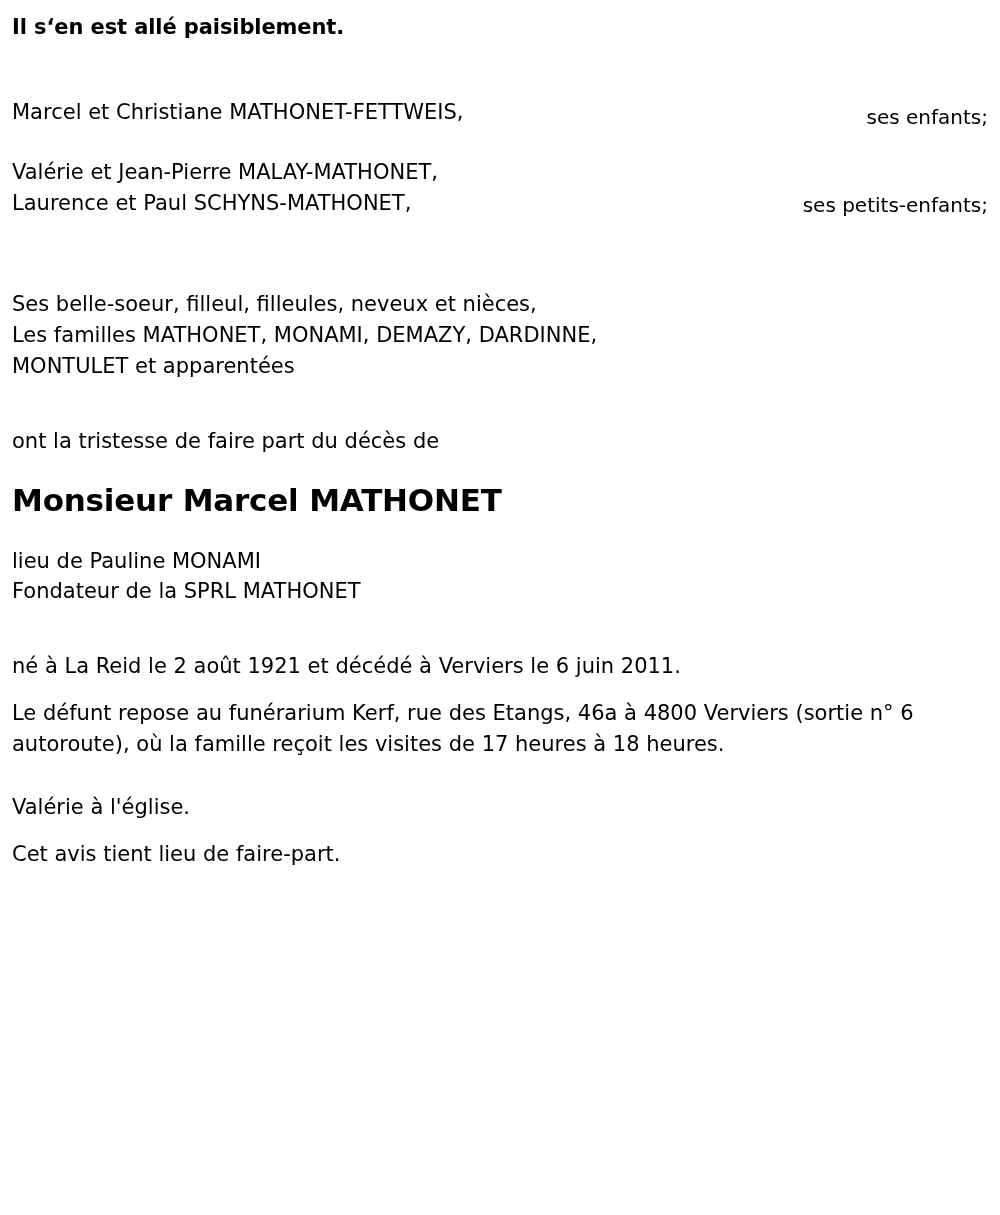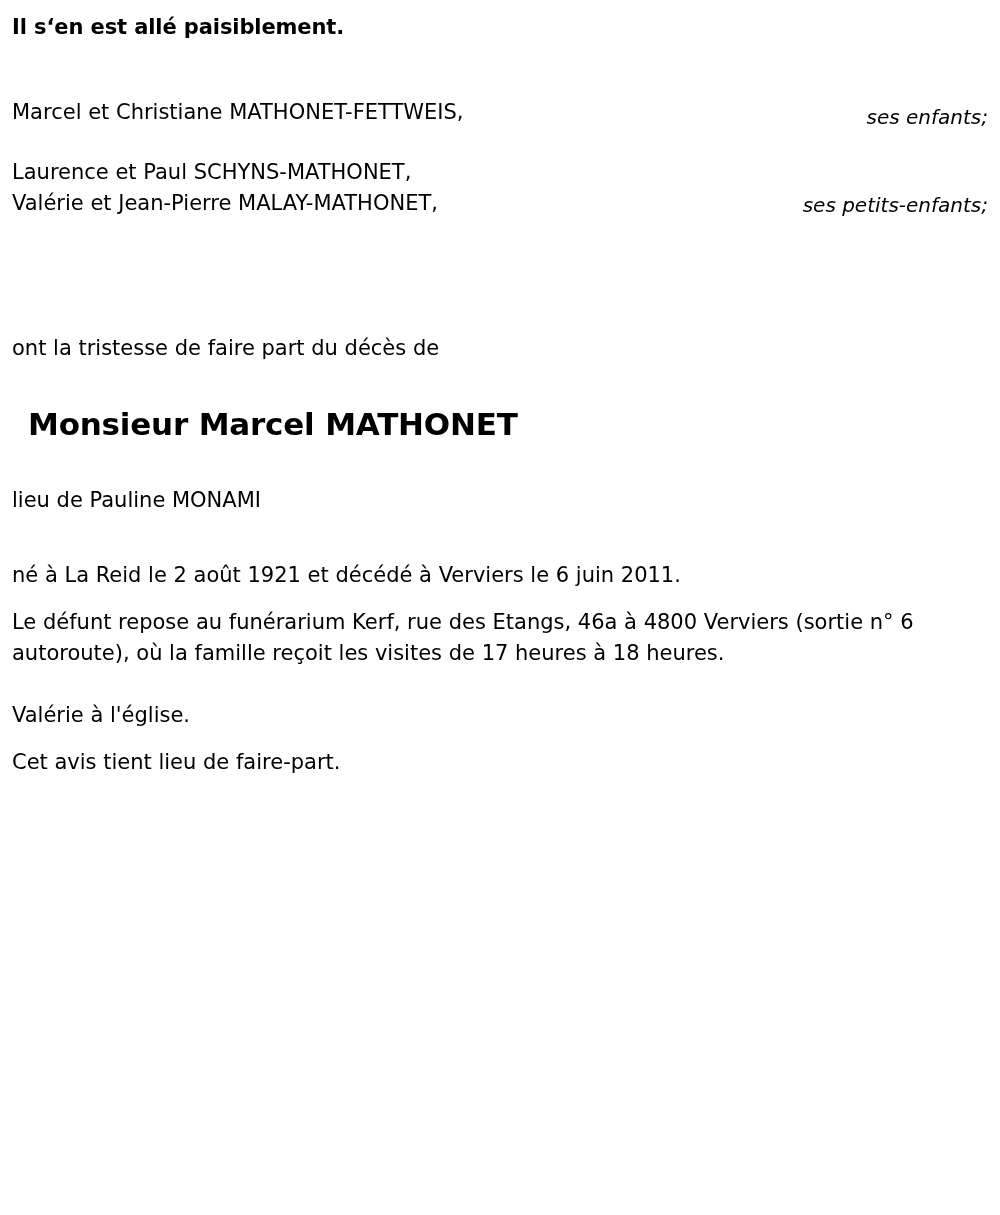--- a/index.html
+++ b/index.html
@@ -37,40 +37,39 @@
     justify-content: space-between;
     gap: 12px;
   }
   .row .left {
     flex: 0 1 auto;
   }
   .row .right {
     flex: 0 0 auto;
     max-width: 300px;
     text-align: right;
-    font-style: italic;
     font-size: 20px;
     line-height: 1.42;
     align-self: flex-end;
   }
   .para {
     font-size: 21px;
     line-height: 1.47;
     margin: 0;
     white-space: pre-line;
   }
   .block-gap-lg { height: 44px; }
   .block-gap-md { height: 26px; }
   .block-gap-sm { height: 16px; }
   .deceased-name {
     font-size: 31px;
     font-weight: bold;
     line-height: 1.2;
     letter-spacing: -0.2px;
-    margin: 16px;
+    margin: 0;
   }
   .relation-pad-a { padding-top: 10px; }
   .relation-pad-b { padding-top: 10px; }
 </style>
 </head>
 <body>
 
 <div class="notice">
 
   <p class="lead">Il s‘en est allé paisiblement.</p>
@@ -81,43 +80,47 @@
     <div class="left">
       <p class="para">Marcel et Christiane MATHONET-FETTWEIS,</p>
     </div>
     <div class="right relation-pad-a">ses enfants;</div>
   </div>
 
   <div class="block-gap-md"></div>
 
   <div class="row">
     <div class="left">
+      <p class="para">Valérie et Jean-Pierre MALAY-MATHONET,</p>
       <p class="para">Laurence et Paul SCHYNS-MATHONET,</p>
-      <p class="para">Valérie et Jean-Pierre MALAY-MATHONET,</p>
     </div>
     <div class="right relation-pad-b">ses petits-enfants;</div>
   </div>
 
   <div class="block-gap-md"></div>
 
 
   <div class="block-gap-lg"></div>
 
+  <p class="para">Ses belle-soeur, filleul, filleules, neveux et nièces,
+Les familles MATHONET, MONAMI, DEMAZY, DARDINNE,
+MONTULET et apparentées</p>
 
   <div class="block-gap-lg"></div>
 
   <p class="para">ont la tristesse de faire part du décès de</p>
 
   <div class="block-gap-md"></div>
 
   <h1 class="deceased-name">Monsieur Marcel MATHONET</h1>
 
   <div class="block-gap-md"></div>
 
   <p class="para">lieu de Pauline MONAMI</p>
+  <p class="para">Fondateur de la SPRL MATHONET</p>
 
   <div class="block-gap-lg"></div>
 
   <p class="para">né à La Reid le 2 août 1921 et décédé à Verviers le 6 juin 2011.</p>
 
   <div class="block-gap-sm"></div>
 
   <p class="para">Le défunt repose au funérarium Kerf, rue des Etangs, 46a à 4800 Verviers (sortie n° 6 autoroute), où la famille reçoit les visites de 17 heures à 18 heures.</p>
 
   <div class="block-gap-sm"></div>

